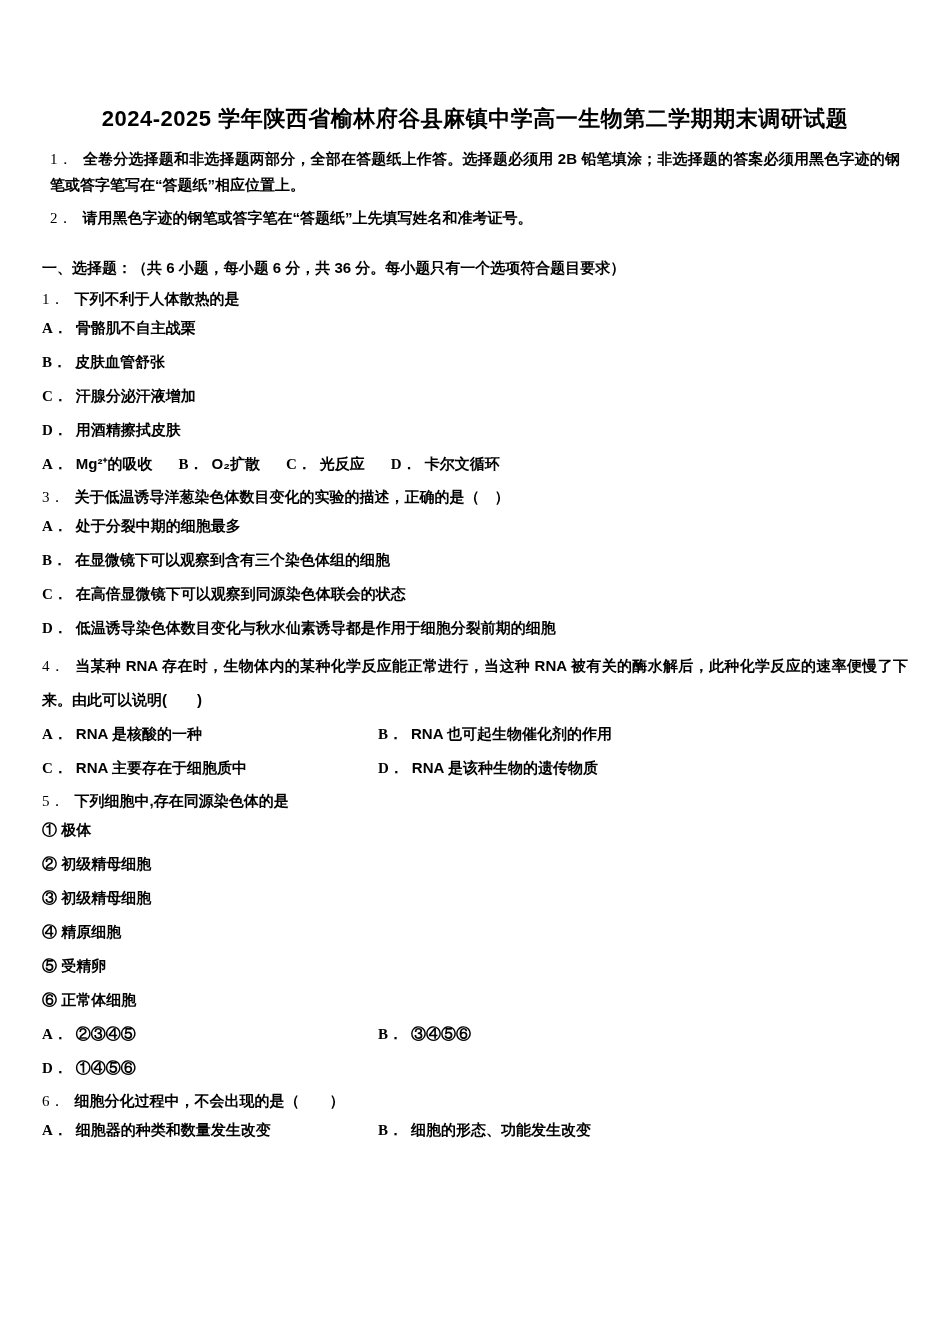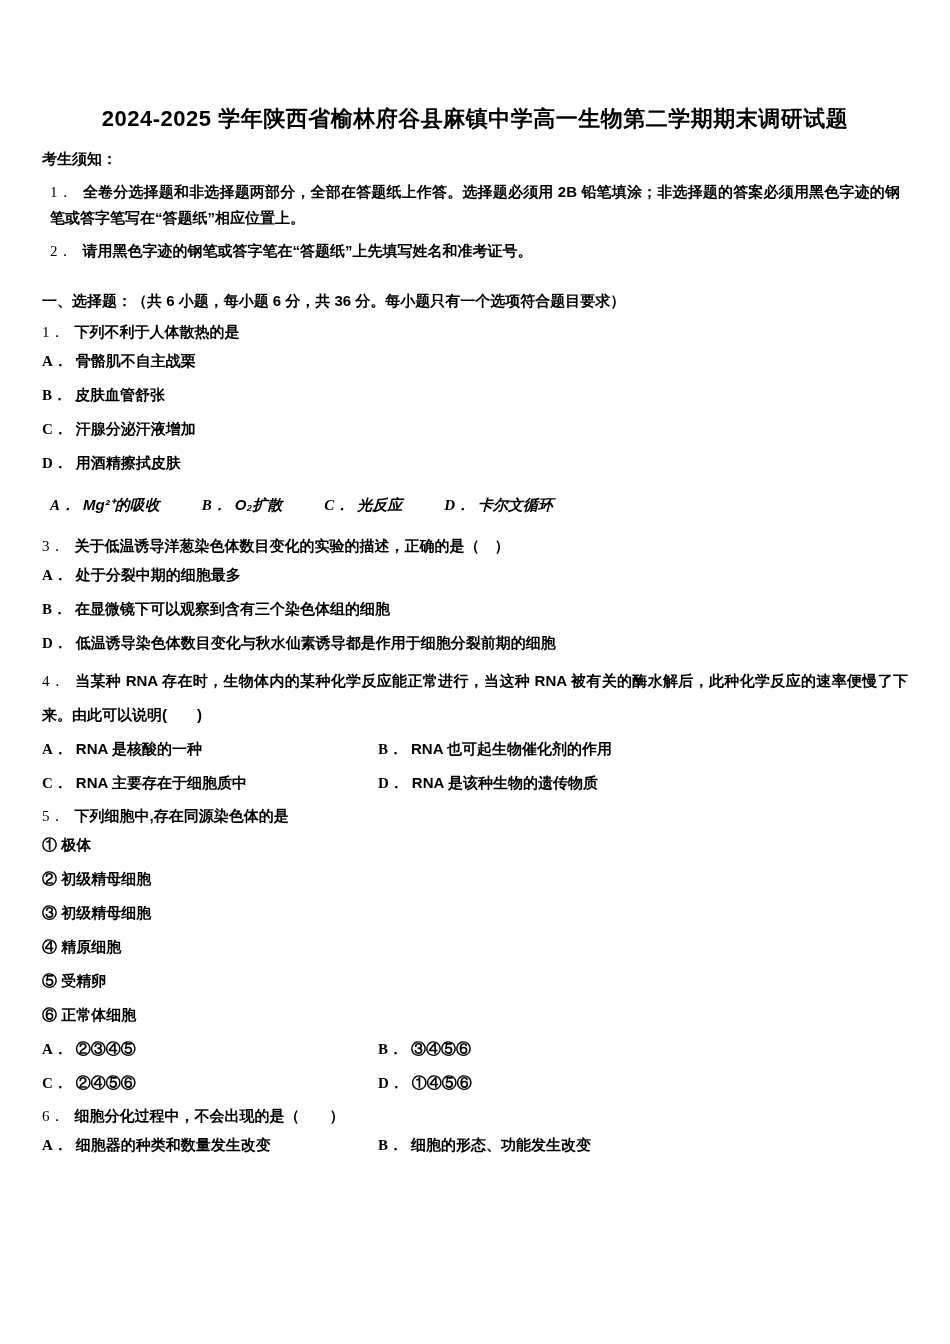--- a/index.html
+++ b/index.html
@@ -73,31 +73,30 @@
     padding-right: 8px;
   }
   .two-col {
     display: grid;
     grid-template-columns: 336px 1fr;
   }
   .inline-opts {
     display: flex;
     gap: 26px;
   }
-  .inline-opts .q-line { margin: 8px; font-style: italic; }
+  .inline-opts .q-line { margin: 0; }
 </style>
 </head>
 <body>
 
 <div class="page">
 
   <h1 class="title">2024-2025 学年陕西省榆林府谷县麻镇中学高一生物第二学期期末调研试题</h1>
 
   <div>
-    <p class="notice-heading">考生须知：</p>
     <p class="notice-line"><span class="num">1．</span><span>全卷分选择题和非选择题两部分，全部在答题纸上作答。选择题必须用 2B 铅笔填涂；非选择题的答案必须用黑色字迹的钢笔或答字笔写在“答题纸”相应位置上。</span></p>
     <p class="notice-line"><span class="num">2．</span><span>请用黑色字迹的钢笔或答字笔在“答题纸”上先填写姓名和准考证号。</span></p>
   </div>
 
   <p class="section-heading">一、选择题：（共 6 小题，每小题 6 分，共 36 分。每小题只有一个选项符合题目要求）</p>
 
   <div>
     <p class="stem"><span class="num">1．</span><span>下列不利于人体散热的是</span></p>
     <p class="q-line"><span class="opt-label">A．</span><span>骨骼肌不自主战栗</span></p>
     <p class="q-line"><span class="opt-label">B．</span><span>皮肤血管舒张</span></p>
@@ -111,20 +110,21 @@
       <p class="q-line"><span class="opt-label">B．</span><span>O₂扩散</span></p>
       <p class="q-line"><span class="opt-label">C．</span><span>光反应</span></p>
       <p class="q-line"><span class="opt-label">D．</span><span>卡尔文循环</span></p>
     </div>
   </div>
 
   <div>
     <p class="stem"><span class="num">3．</span><span>关于低温诱导洋葱染色体数目变化的实验的描述，正确的是（　）</span></p>
     <p class="q-line"><span class="opt-label">A．</span><span>处于分裂中期的细胞最多</span></p>
     <p class="q-line"><span class="opt-label">B．</span><span>在显微镜下可以观察到含有三个染色体组的细胞</span></p>
+    <p class="q-line"><span class="opt-label">C．</span><span>在高倍显微镜下可以观察到同源染色体联会的状态</span></p>
     <p class="q-line"><span class="opt-label">D．</span><span>低温诱导染色体数目变化与秋水仙素诱导都是作用于细胞分裂前期的细胞</span></p>
   </div>
 
   <div>
     <p class="stem" style="line-height:34px;"><span class="num">4．</span><span>当某种 RNA 存在时，生物体内的某种化学反应能正常进行，当这种 RNA 被有关的酶水解后，此种化学反应的速率便慢了下来。由此可以说明(　　)</span></p>
     <div class="two-col">
       <p class="q-line"><span class="opt-label">A．</span><span>RNA 是核酸的一种</span></p>
       <p class="q-line"><span class="opt-label">B．</span><span>RNA 也可起生物催化剂的作用</span></p>
     </div>
     <div class="two-col">
@@ -139,21 +139,20 @@
     <p class="q-line">② 初级精母细胞</p>
     <p class="q-line">③ 初级精母细胞</p>
     <p class="q-line">④ 精原细胞</p>
     <p class="q-line">⑤ 受精卵</p>
     <p class="q-line">⑥ 正常体细胞</p>
     <div class="two-col">
       <p class="q-line"><span class="opt-label">A．</span><span>②③④⑤</span></p>
       <p class="q-line"><span class="opt-label">B．</span><span>③④⑤⑥</span></p>
     </div>
     <div class="two-col">
-      <p class="q-line"><span class="opt-label">C．</span><span>②④⑤⑥</span></p>
       <p class="q-line"><span class="opt-label">D．</span><span>①④⑤⑥</span></p>
     </div>
   </div>
 
   <div>
     <p class="stem"><span class="num">6．</span><span>细胞分化过程中，不会出现的是（　　）</span></p>
     <div class="two-col">
       <p class="q-line"><span class="opt-label">A．</span><span>细胞器的种类和数量发生改变</span></p>
       <p class="q-line"><span class="opt-label">B．</span><span>细胞的形态、功能发生改变</span></p>
     </div>

